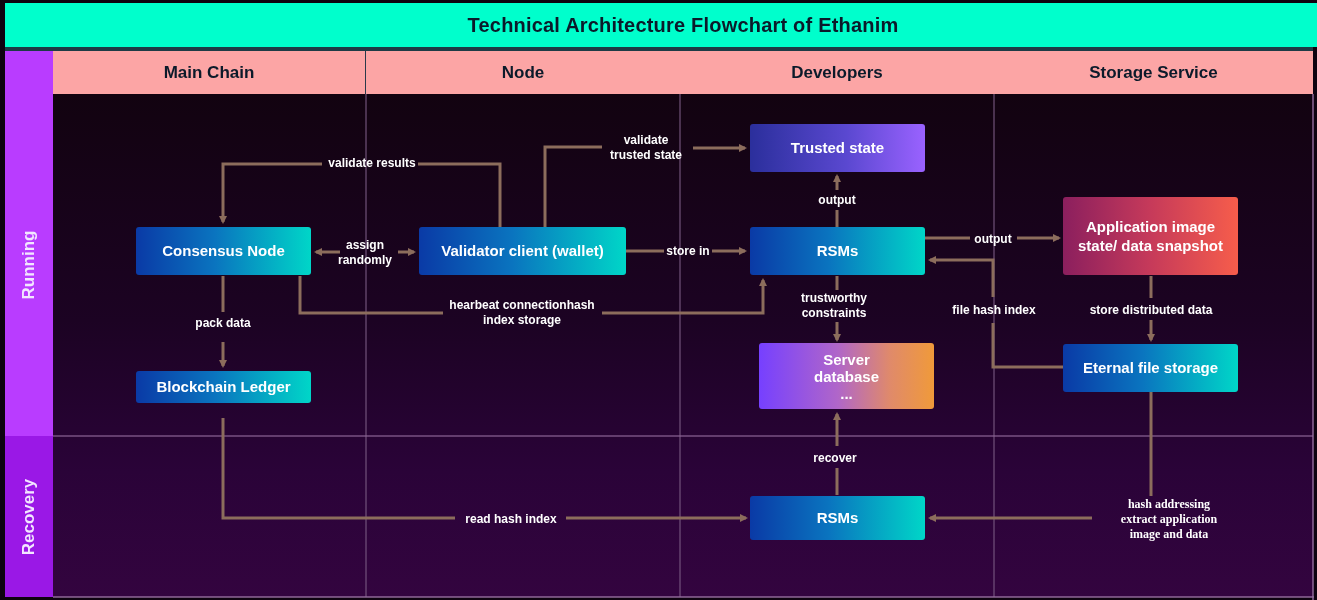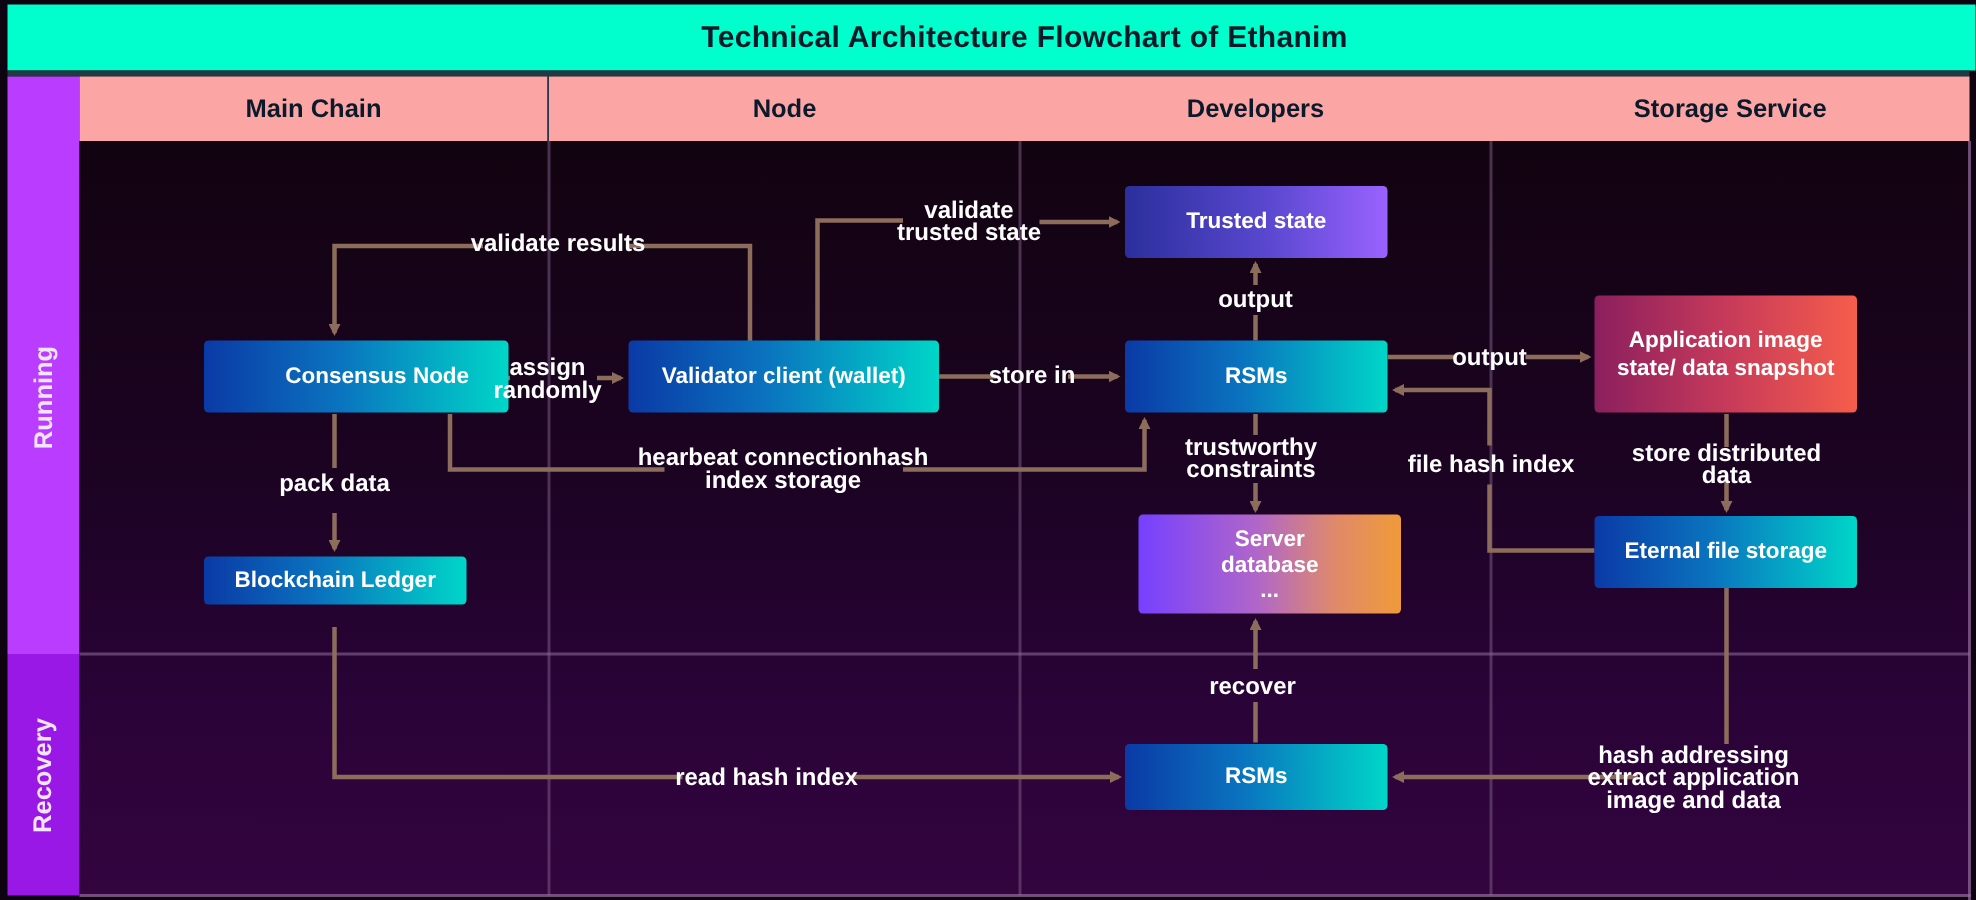--- a/index.html
+++ b/index.html
@@ -44,21 +44,21 @@
   .node {
     position: absolute; border-radius: 3px; display: flex; align-items: center; justify-content: center;
     text-align: center; color: #ffffff; font-size: 15px; font-weight: bold; line-height: 18px;
   }
   .g-blue { background: linear-gradient(90deg, #0a3aa6 0%, #0a74bf 45%, #00d6c8 100%); }
   .g-purple { background: linear-gradient(90deg, #2b2f9c 0%, #5a48d0 55%, #9a62ff 100%); }
   .g-red { background: linear-gradient(90deg, #8b1f5e 0%, #c63a5a 50%, #f65d4b 100%); }
   .g-orange { background: linear-gradient(90deg, #7640ff 0%, #b066c9 45%, #e08a6a 75%, #f09a3a 100%); margin-left: 12px; }
 
   .lbl {
-    position: absolute; color: #ffffff; font-size: 16px; font-weight: bold; text-align: center;
+    position: absolute; color: #ffffff; font-size: 12px; font-weight: bold; text-align: center;
     line-height: 15px; white-space: pre-line; transform: translate(-50%, -50%);
     padding: 0 4px;
   }
 </style>
 </head>
 <body>
 
 <div class="title-bar">Technical Architecture Flowchart of Ethanim</div>
 <div class="title-sep"></div>
 
@@ -128,21 +128,21 @@
   <line class="conn" x1="837" y1="495" x2="837" y2="468"></line>
   <line class="conn" marker-end="url(#ah)" x1="837" y1="446" x2="837" y2="414"></line>
 
   <polyline class="conn" points="223,418 223,518 455,518"></polyline>
   <line class="conn" marker-end="url(#ah)" x1="566" y1="518" x2="746" y2="518"></line>
 
   <line class="conn" x1="1151" y1="392" x2="1151" y2="496"></line>
   <line class="conn" marker-end="url(#ah)" x1="1092" y1="518" x2="930" y2="518"></line>
 </svg>
 
-<div class="node g-blue" style="left:136px;top:227px;width:175px;height:48px;padding-left:28px;">Consensus Node</div>
+<div class="node g-blue" style="left:136px;top:227px;width:175px;height:48px;">Consensus Node</div>
 <div class="node g-blue" style="left:136px;top:371px;width:175px;height:32px;">Blockchain Ledger</div>
 <div class="node g-blue" style="left:419px;top:227px;width:207px;height:48px;">Validator client (wallet)</div>
 <div class="node g-purple" style="left:750px;top:124px;width:175px;height:48px;">Trusted state</div>
 <div class="node g-blue" style="left:750px;top:227px;width:175px;height:48px;">RSMs</div>
 <div class="node g-orange" style="left:747px;top:343px;width:175px;height:66px;white-space:pre-line;line-height:17px;">Server
 database
 ...</div>
 <div class="node g-red" style="left:1063px;top:197px;width:175px;height:78px;white-space:pre-line;line-height:19px;">Application image
 state/ data snapshot</div>
 <div class="node g-blue" style="left:1063px;top:344px;width:175px;height:48px;">Eternal file storage</div>
@@ -158,15 +158,15 @@
 index storage</div>
 <div class="lbl" style="left:223px;top:323px;">pack data</div>
 <div class="lbl" style="left:837px;top:200px;">output</div>
 <div class="lbl" style="left:993px;top:239px;">output</div>
 <div class="lbl" style="left:834px;top:306px;">trustworthy
 constraints</div>
 <div class="lbl" style="left:994px;top:310px;">file hash index</div>
 <div class="lbl" style="left:1151px;top:310px;">store distributed data</div>
 <div class="lbl" style="left:835px;top:458px;">recover</div>
 <div class="lbl" style="left:511px;top:519px;">read hash index</div>
-<div class="lbl" style="left:1129px;top:519px;">hash addressing
+<div class="lbl" style="left:1169px;top:519px;font-family:Liberation Serif, serif;">hash addressing
 extract application
 image and data</div>
 
 </body></html>

